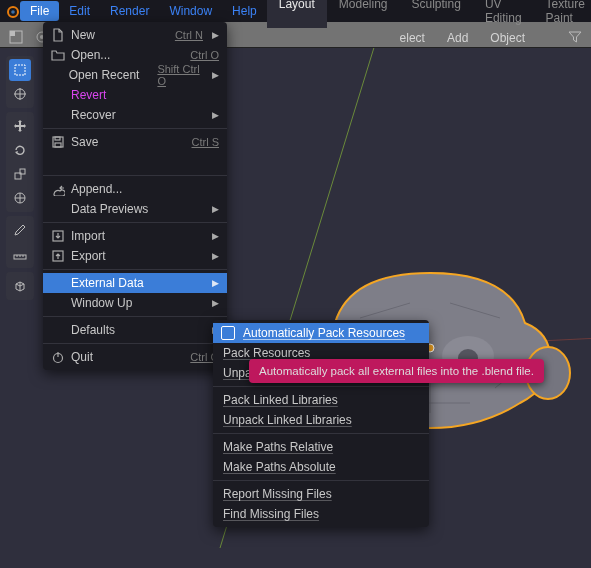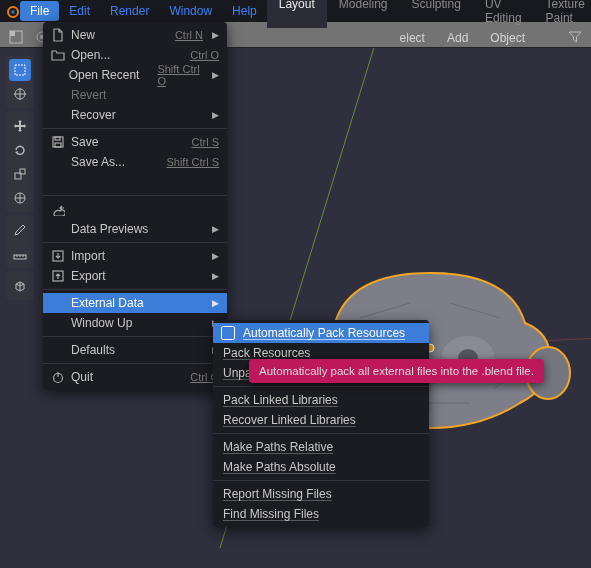--- a/index.html
+++ b/index.html
@@ -31,21 +31,21 @@
   
   .menu { position: absolute; background: #1b1b22; border-radius: 4px; box-shadow: 0 4px 14px rgba(0,0,0,0.6); padding: 3px 0; }
   .menu-row { display: flex; align-items: center; height: 20px; padding: 0 8px 0 6px; color: #c8c8c8; position: relative; }
   .menu-row.highlight { background: #3b7dd8; color: #fff; }
   .menu-row .mi-icon { width: 18px; height: 18px; display:flex; align-items:center; justify-content:center; margin-right: 4px; color: #aaa; }
   .menu-row.highlight .mi-icon { color:#fff; }
   .menu-row .mi-label { flex: 1; white-space: nowrap; }
   .menu-row .mi-shortcut { color: #7a7a7a; font-size: 11px; margin-left: 18px; text-decoration: underline; }
   .menu-row .mi-arrow { width: 10px; text-align: right; color: #aaa; font-size: 9px; margin-left: 6px;}
   .menu-row.highlight .mi-arrow, .menu-row.highlight .mi-shortcut { color: #e0e8f5; }
-  .menu-row.disabled { color: #737373; }
+  .menu-row.disabled { color: #d946ef; }
   .menu-sep { height: 1px; background: #33333c; margin: 3px 0; }
   
   .file-menu { top: 22px; left: 43px; width: 184px; }
   .submenu { top: 320px; left: 213px; width: 216px; }
 
   .submenu .menu-row { padding-left: 10px; }
   .submenu .menu-row .mi-label { text-decoration: underline; text-decoration-thickness: 1px; text-underline-offset: 2px; text-decoration-color: rgba(200,200,200,0.35);}
   .submenu .menu-row.highlight .mi-label { text-decoration-color: rgba(255,255,255,0.6);}
   .submenu .chk { width:14px; height:14px; border:1px solid #888; border-radius:2px; margin-right:8px; flex-shrink:0;}
   .submenu .menu-row.highlight .chk{ border-color:#fff;}
@@ -245,34 +245,30 @@
           <rect x="2" y="2" width="10" height="10"></rect>
           <rect x="4" y="2" width="5" height="3"></rect>
           <rect x="4" y="8" width="6" height="4"></rect>
         </svg>
       </span>
       <span class="mi-label">Save</span>
       <span class="mi-shortcut">Ctrl S</span>
     </div>
     <div class="menu-row">
       <span class="mi-icon"></span>
-      <span class="mi-label">Save As...</span>
-      <span class="mi-shortcut">Shift Ctrl S</span>
-    </div>
-    <div class="menu-row">
-      <span class="mi-icon"></span>
     </div>
     <div class="menu-sep"></div>
     <div class="menu-row">
       <span class="mi-icon">
         <svg width="14" height="14" viewBox="0 0 14 14" fill="none" stroke="currentColor" stroke-width="1.2">
           <path d="M3 12a4 4 0 0 1 6-3 3 3 0 1 1 2 5H4a2 2 0 0 1-1-2z"></path>
           <path d="M11 4l-2 2 2 2M9 6h4"></path>
         </svg>
       </span>
+      <span class="mi-label">Append...</span>
     </div>
     <div class="menu-row">
       <span class="mi-icon"></span>
       <span class="mi-label">Data Previews</span>
       <span class="mi-arrow">▶</span>
     </div>
     <div class="menu-sep"></div>
     <div class="menu-row">
       <span class="mi-icon">
         <svg width="14" height="14" viewBox="0 0 14 14" fill="none" stroke="currentColor" stroke-width="1.2">
@@ -332,21 +328,21 @@
       <span class="mi-label">Pack Resources</span>
     </div>
     <div class="menu-row">
       <span class="mi-label">Unpack Resources</span>
     </div>
     <div class="menu-sep"></div>
     <div class="menu-row">
       <span class="mi-label">Pack Linked Libraries</span>
     </div>
     <div class="menu-row">
-      <span class="mi-label">Recover Linked Libraries</span>
+      <span class="mi-label">Unpack Linked Libraries</span>
     </div>
     <div class="menu-sep"></div>
     <div class="menu-row">
       <span class="mi-label">Make Paths Relative</span>
     </div>
     <div class="menu-row">
       <span class="mi-label">Make Paths Absolute</span>
     </div>
     <div class="menu-sep"></div>
     <div class="menu-row">

